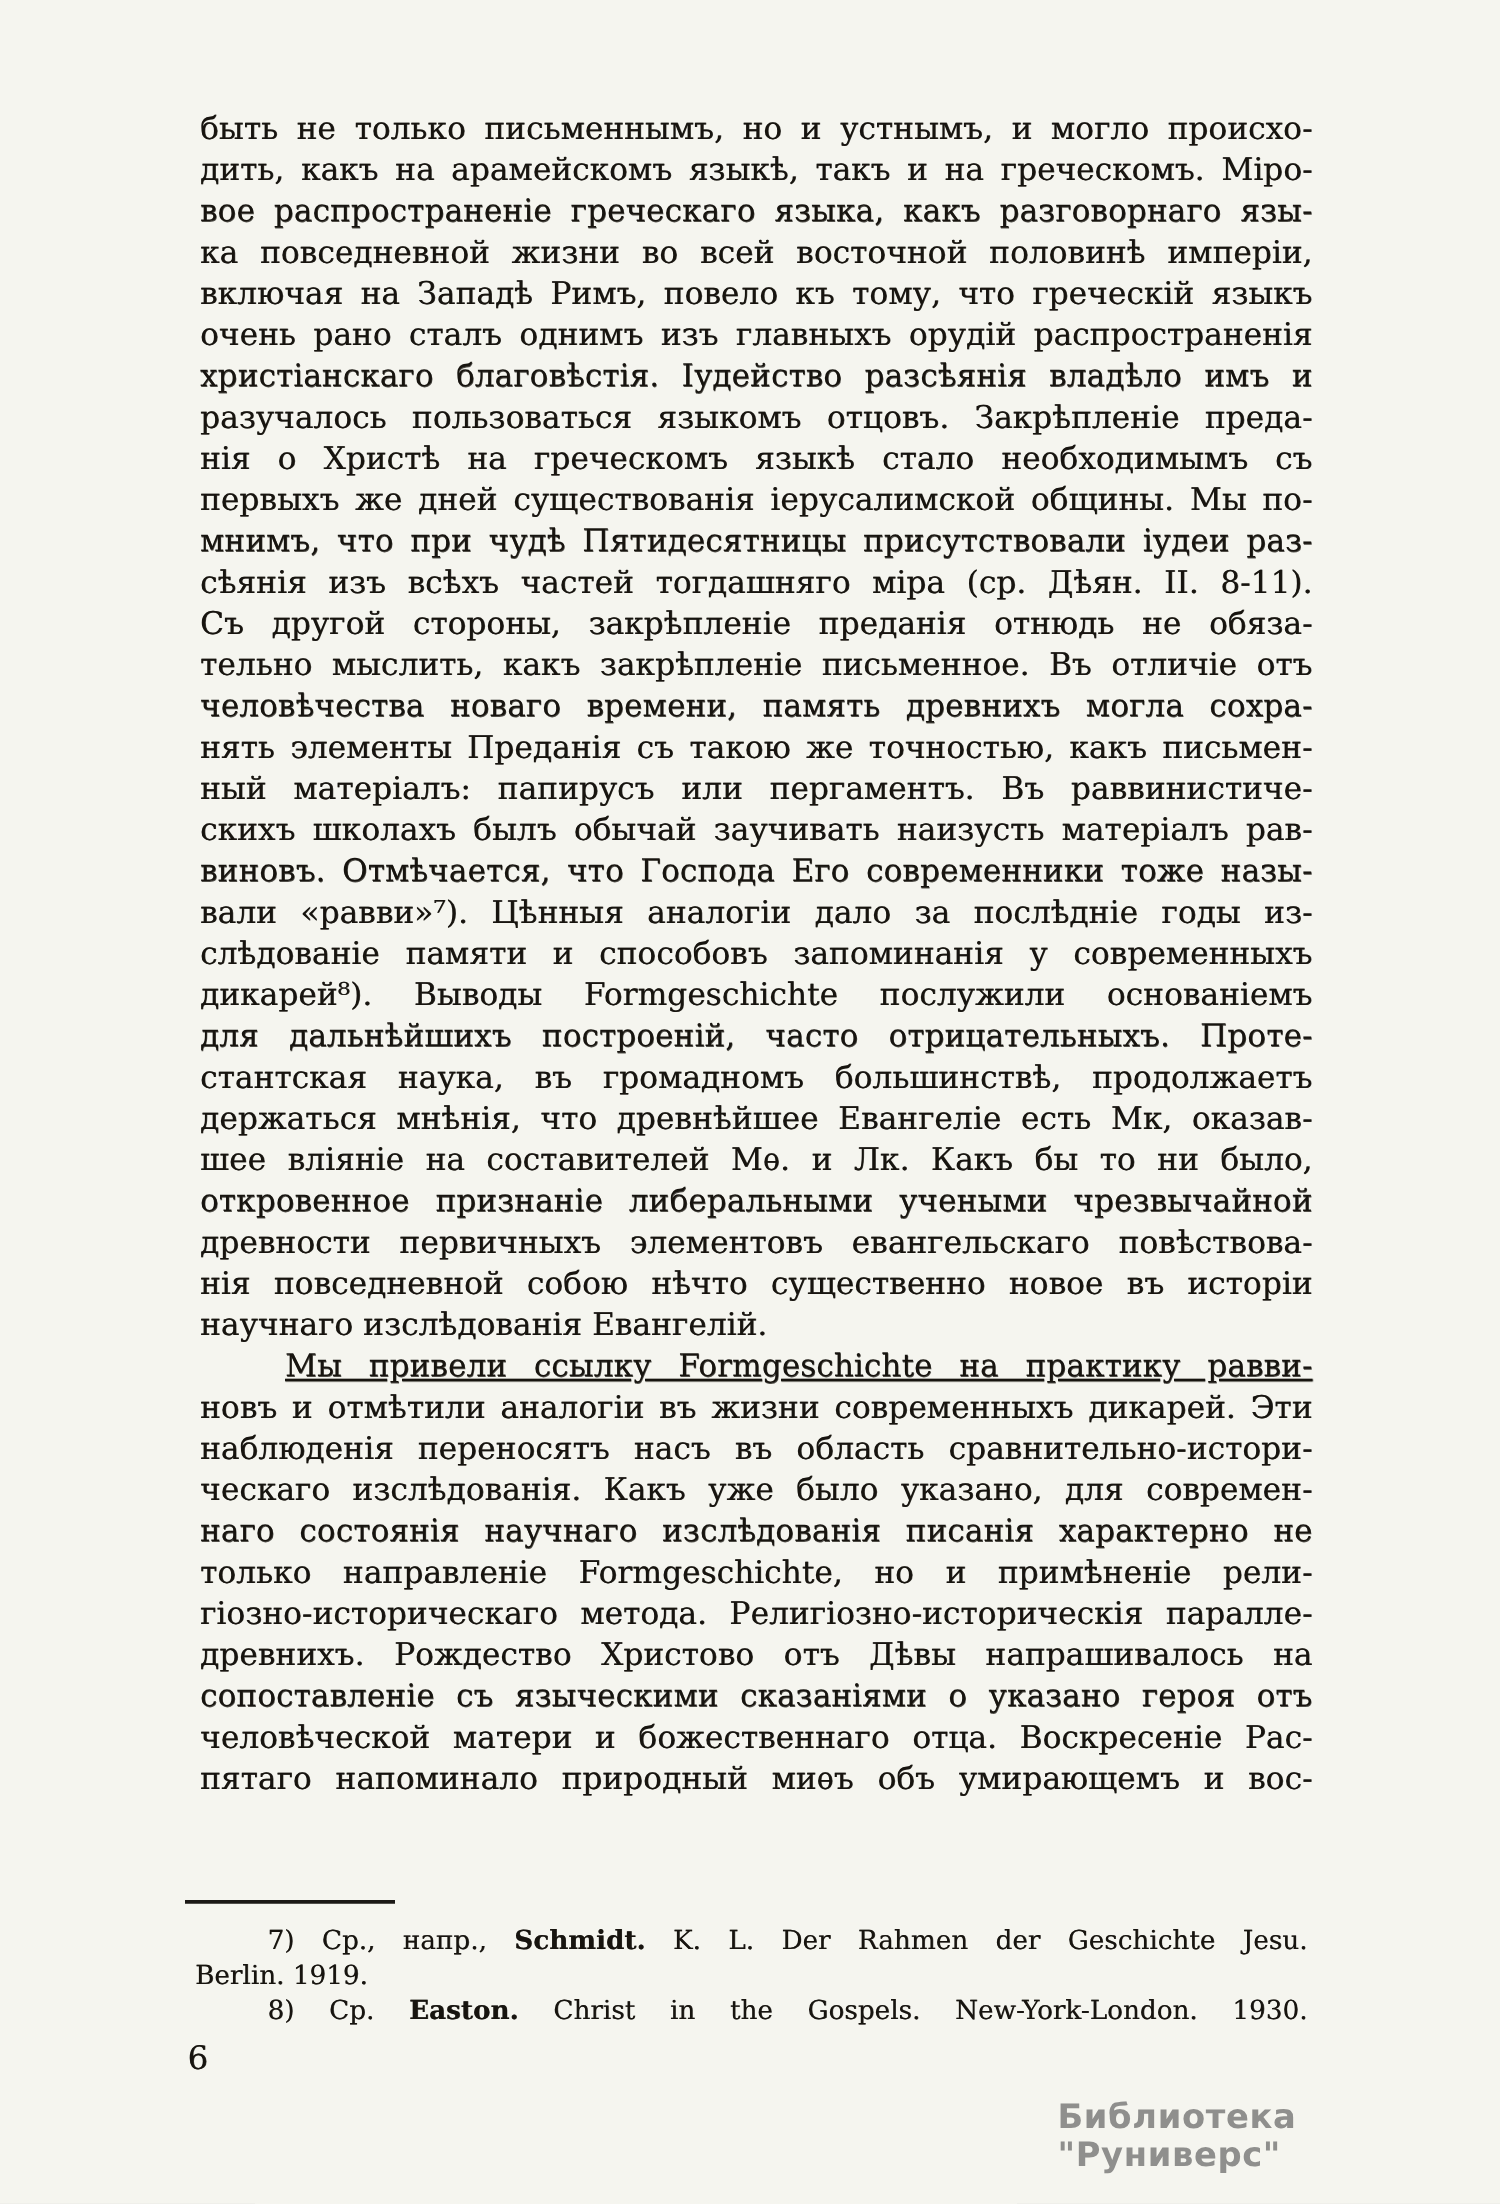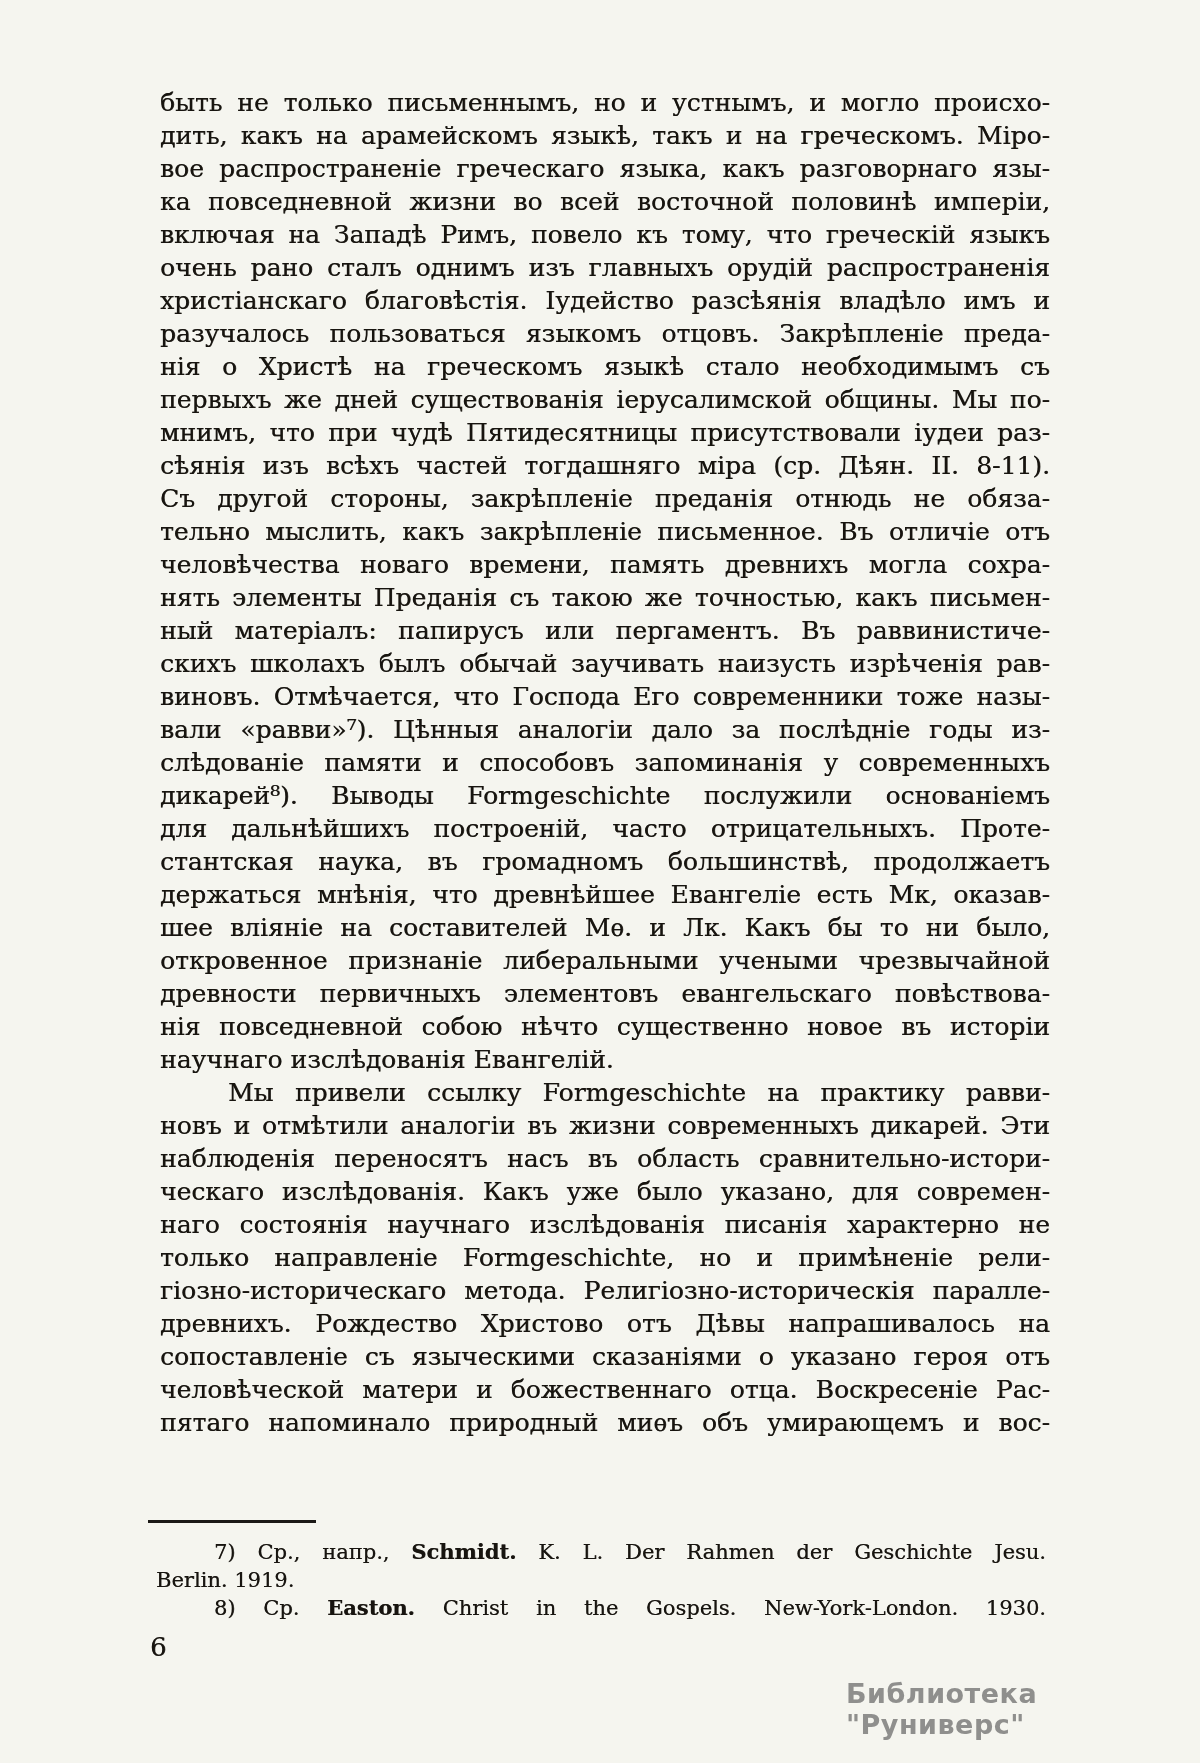--- a/index.html
+++ b/index.html
@@ -22,21 +22,21 @@
   }
   .line {
     font-size: 25px;
     line-height: 33px;
     height: 33px;
     text-align: justify;
     text-align-last: justify;
     text-shadow: 0.4px 0.3px 0 rgba(23,20,15,0.75);
   }
   .line.short { text-align-last: left; }
-  .line.indent { text-indent: 68px; }
+  .line.indent { text-indent: 68px; text-decoration: underline; }
   .fn-rule {
     position: absolute;
     left: 148px;
     top: 1520px;
     width: 168px;
     height: 3px;
     background: #1b1916;
   }
   .footnotes {
     position: absolute;
@@ -88,21 +88,21 @@
     <div class="line">разучалось пользоваться языкомъ отцовъ. Закрѣпленіе преда-</div>
     <div class="line">нія о Христѣ на греческомъ языкѣ стало необходимымъ съ</div>
     <div class="line">первыхъ же дней существованія іерусалимской общины. Мы по-</div>
     <div class="line">мнимъ, что при чудѣ Пятидесятницы присутствовали іудеи раз-</div>
     <div class="line">сѣянія изъ всѣхъ частей тогдашняго міра (ср. Дѣян. II. 8-11).</div>
     <div class="line">Съ другой стороны, закрѣпленіе преданія отнюдь не обяза-</div>
     <div class="line">тельно мыслить, какъ закрѣпленіе письменное. Въ отличіе отъ</div>
     <div class="line">человѣчества новаго времени, память древнихъ могла сохра-</div>
     <div class="line">нять элементы Преданія съ такою же точностью, какъ письмен-</div>
     <div class="line">ный матеріалъ: папирусъ или пергаментъ. Въ раввинистиче-</div>
-    <div class="line">скихъ школахъ былъ обычай заучивать наизусть изрѣченія рав-</div>
+    <div class="line">скихъ школахъ былъ обычай заучивать наизусть матеріалъ рав-</div>
     <div class="line">виновъ. Отмѣчается, что Господа Его современники тоже назы-</div>
     <div class="line">вали «равви»⁷). Цѣнныя аналогіи дало за послѣдніе годы из-</div>
     <div class="line">слѣдованіе памяти и способовъ запоминанія у современныхъ</div>
     <div class="line">дикарей⁸). Выводы Formgeschichte послужили основаніемъ</div>
     <div class="line">для дальнѣйшихъ построеній, часто отрицательныхъ. Проте-</div>
     <div class="line">стантская наука, въ громадномъ большинствѣ, продолжаетъ</div>
     <div class="line">держаться мнѣнія, что древнѣйшее Евангеліе есть Мк, оказав-</div>
     <div class="line">шее вліяніе на составителей Мѳ. и Лк. Какъ бы то ни было,</div>
     <div class="line">откровенное признаніе либеральными учеными чрезвычайной</div>
     <div class="line">древности первичныхъ элементовъ евангельскаго повѣствова-</div>

